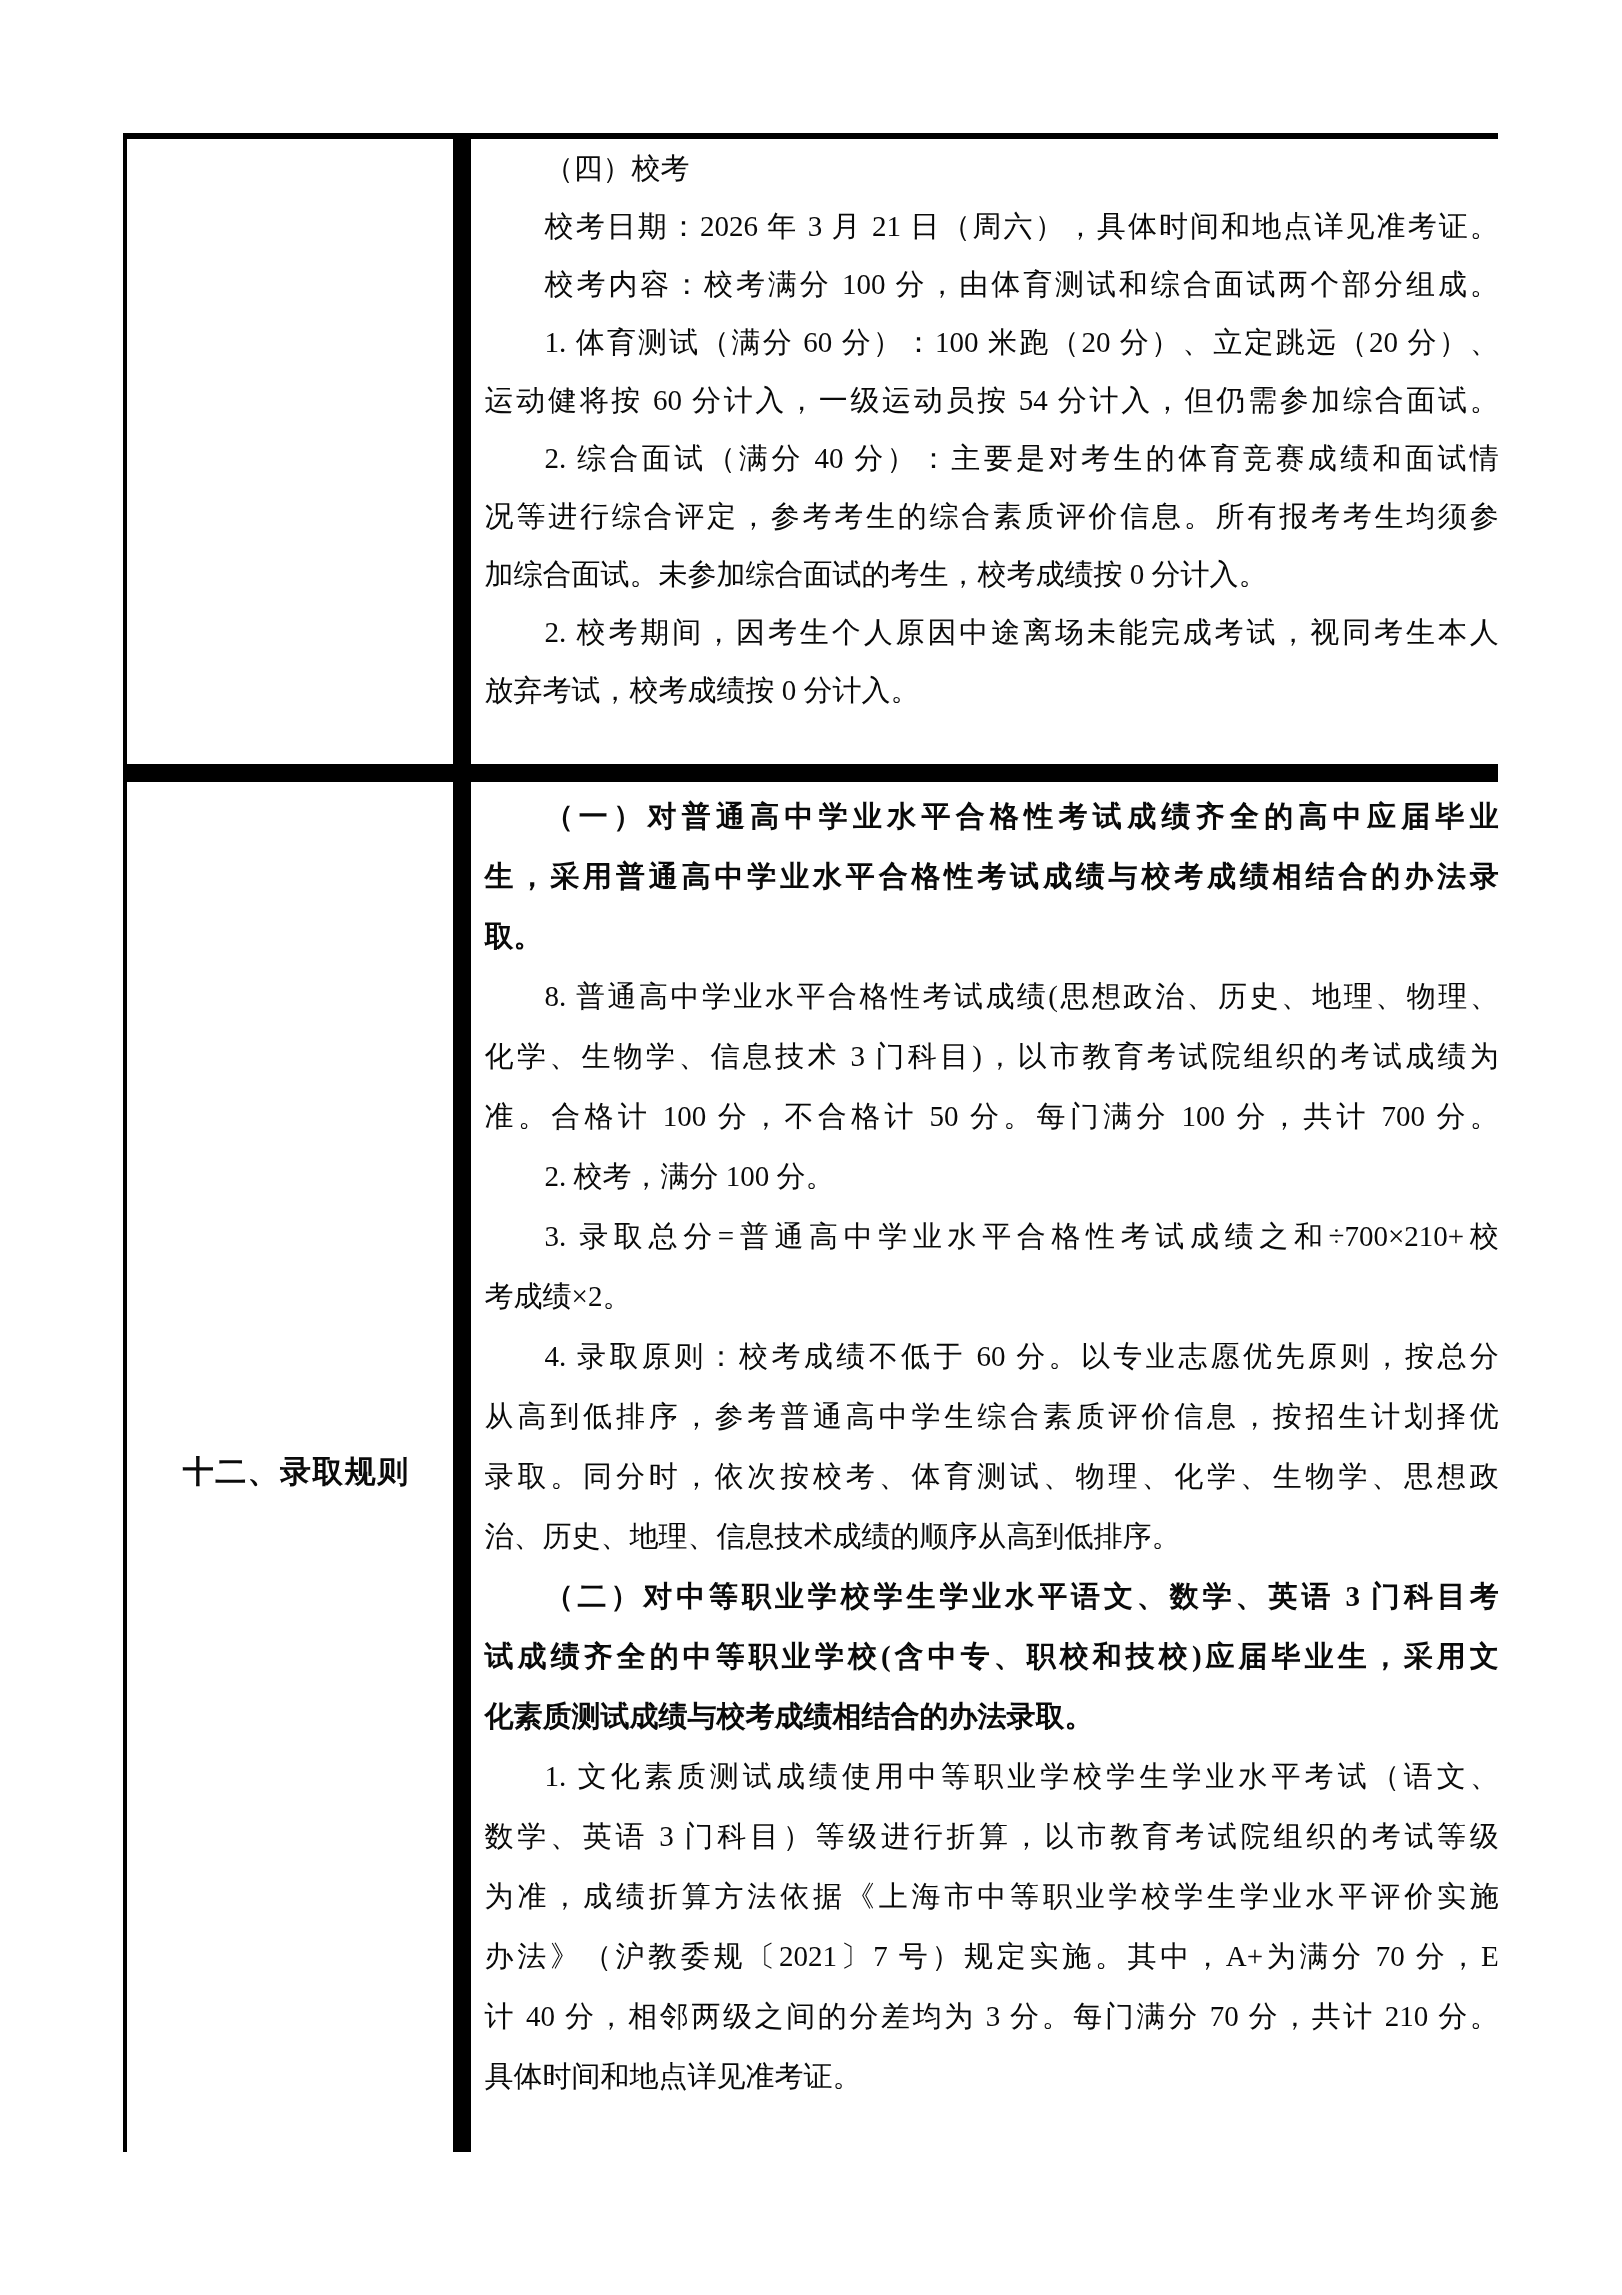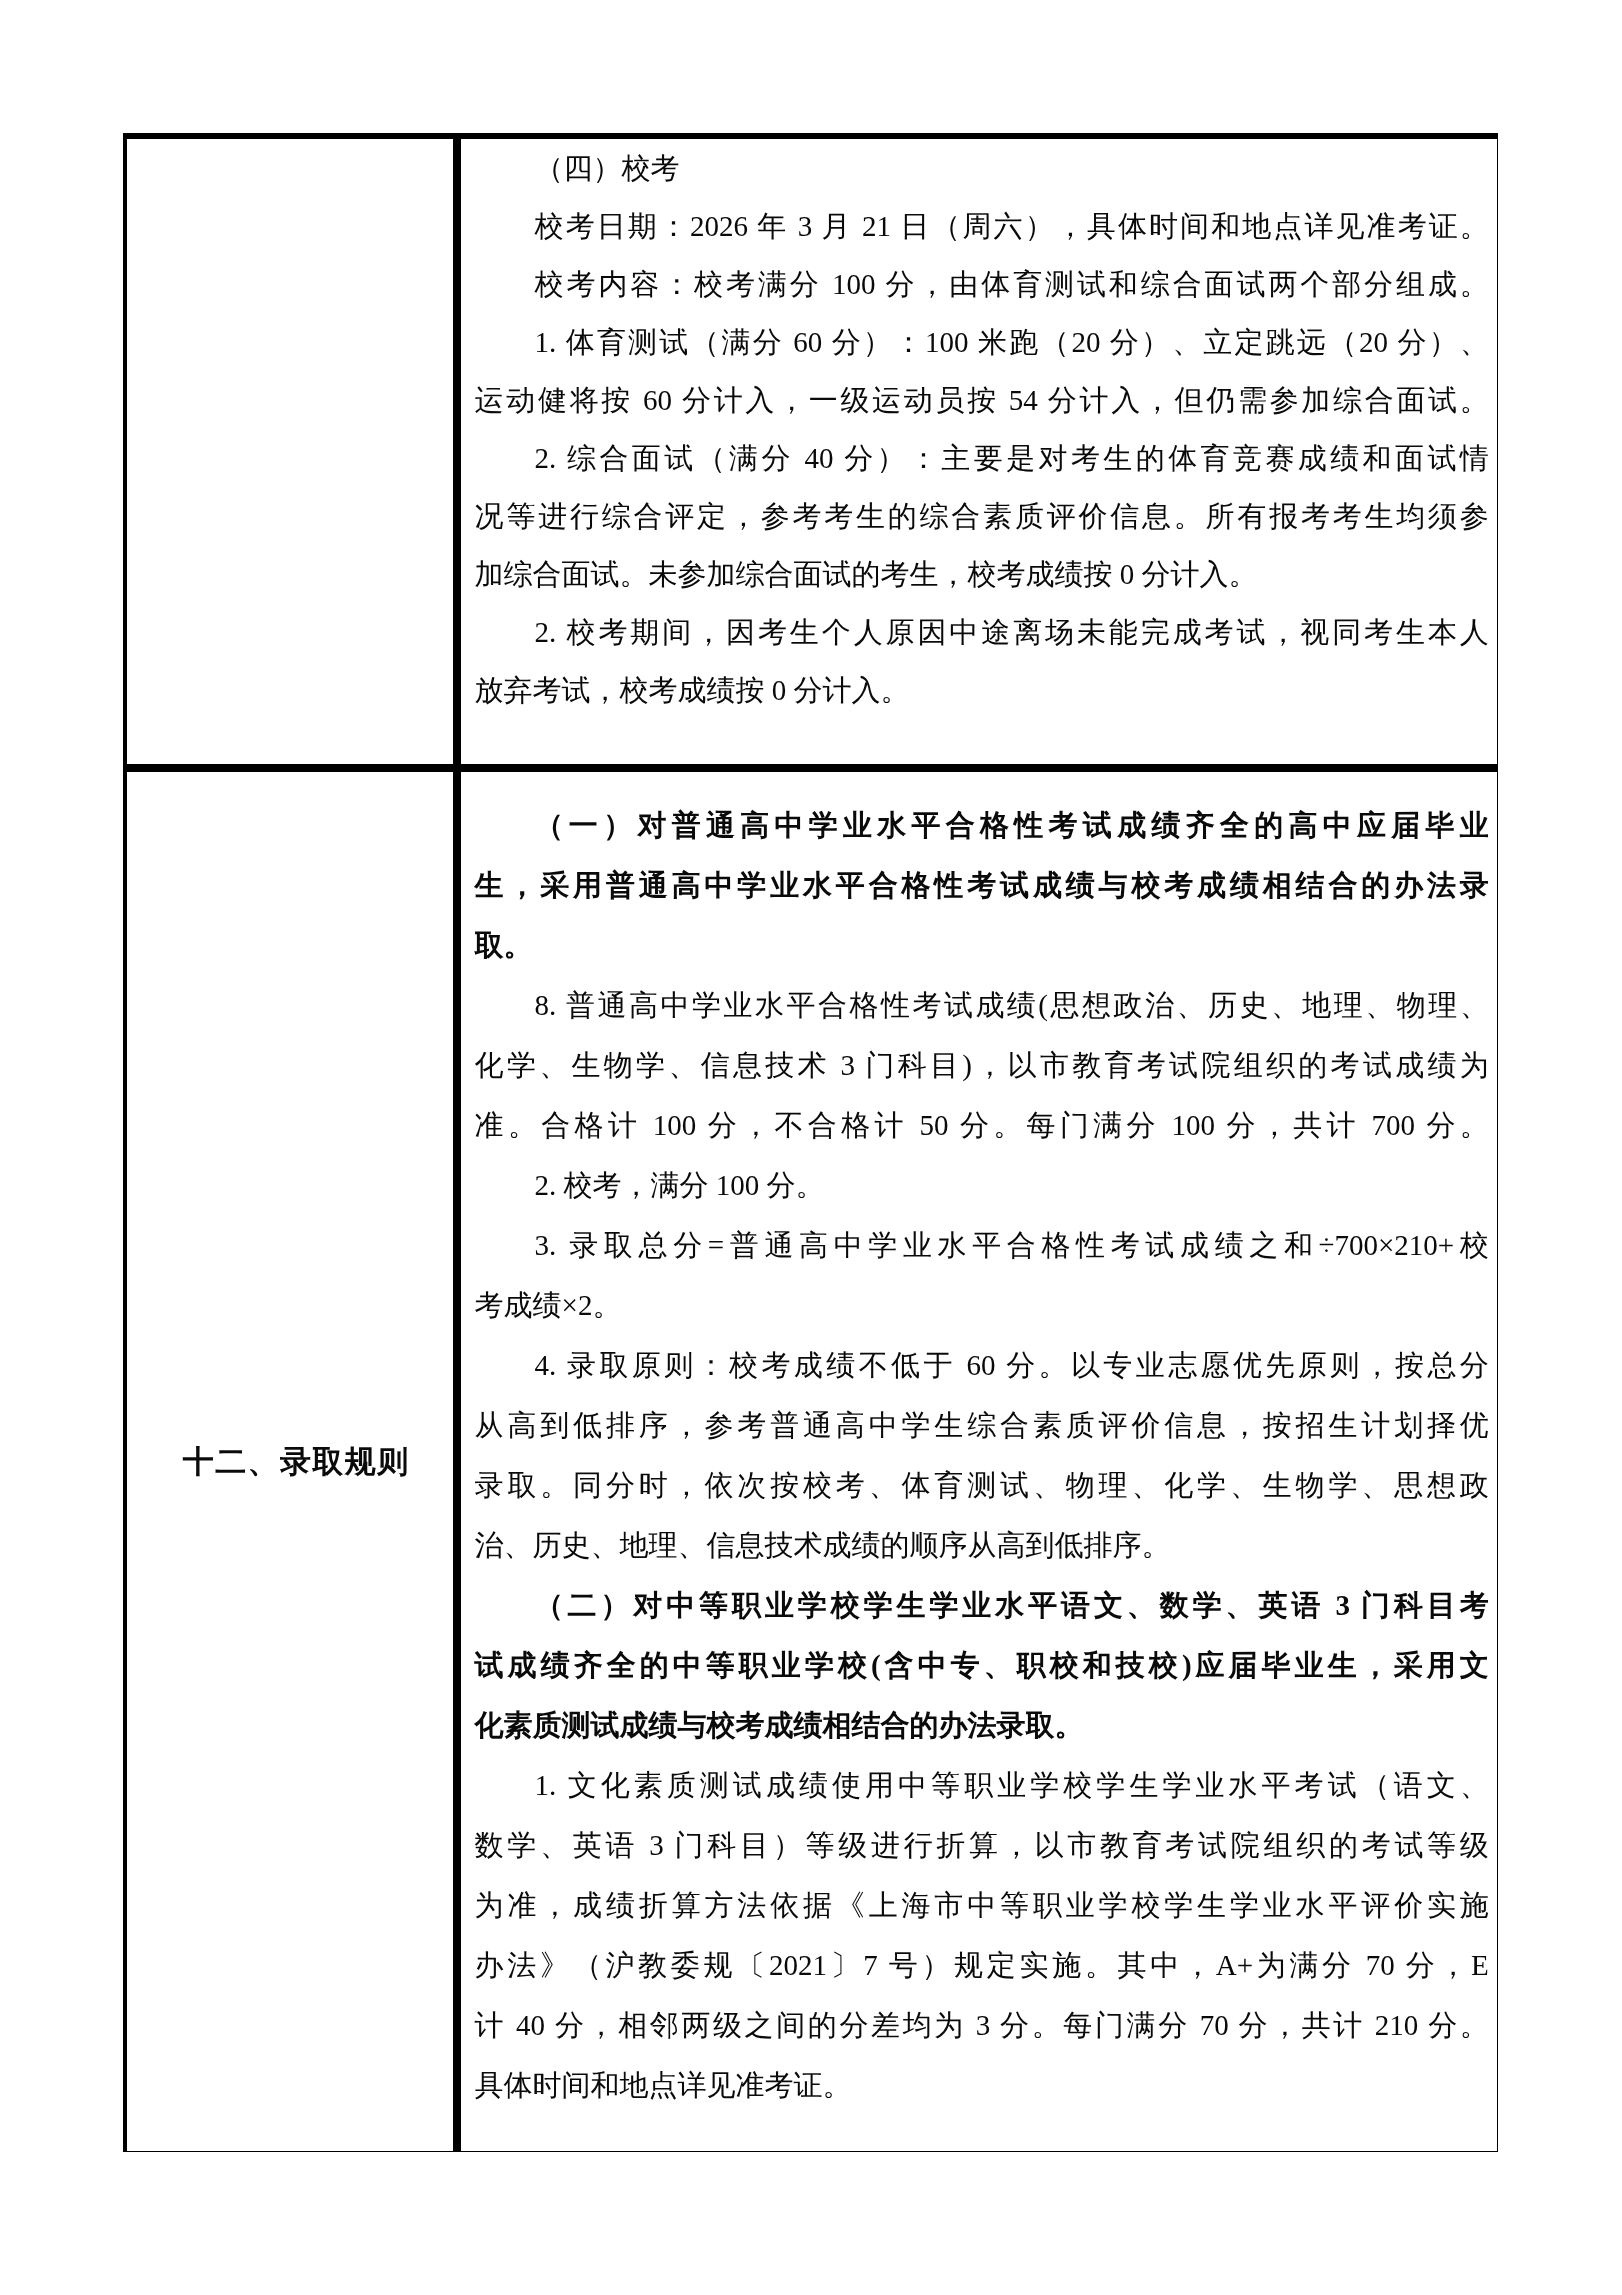--- a/index.html
+++ b/index.html
@@ -10,30 +10,30 @@
     color:#0a0a0a;
   }
   .doc-table {
     position:absolute; left:123px; top:133px; width:1375px; height:2019px;
     background:#000;
     border-style:solid; border-color:#000;
     border-width:6.1px 5.5px 6.1px 4.1px;
     display:grid;
     grid-template-columns:326px 1036px;
     grid-template-rows:625px 1379px;
-    gap:8px;
+    gap:18px;
   }
   .cell { background:#ffffff; overflow:hidden; }
   .content-cell {
     padding:0 8.2px 0 13.6px;
     font-size:29px;
     text-justify:inter-character;
   }
   .row1-content { line-height:58px; }
-  .row2-content { line-height:60px; padding-top:23px; }
+  .row2-content { line-height:60px; padding-top:4px; }
   .ln {
     text-align:justify;
     text-align-last:left;
   }
   .ln.j { text-align-last:justify; }
   .ln.ind { text-indent:60px; }
   .ln.b { font-weight:700; }
   .label-cell {
     display:flex; align-items:center;
     padding-left:12.3px;

